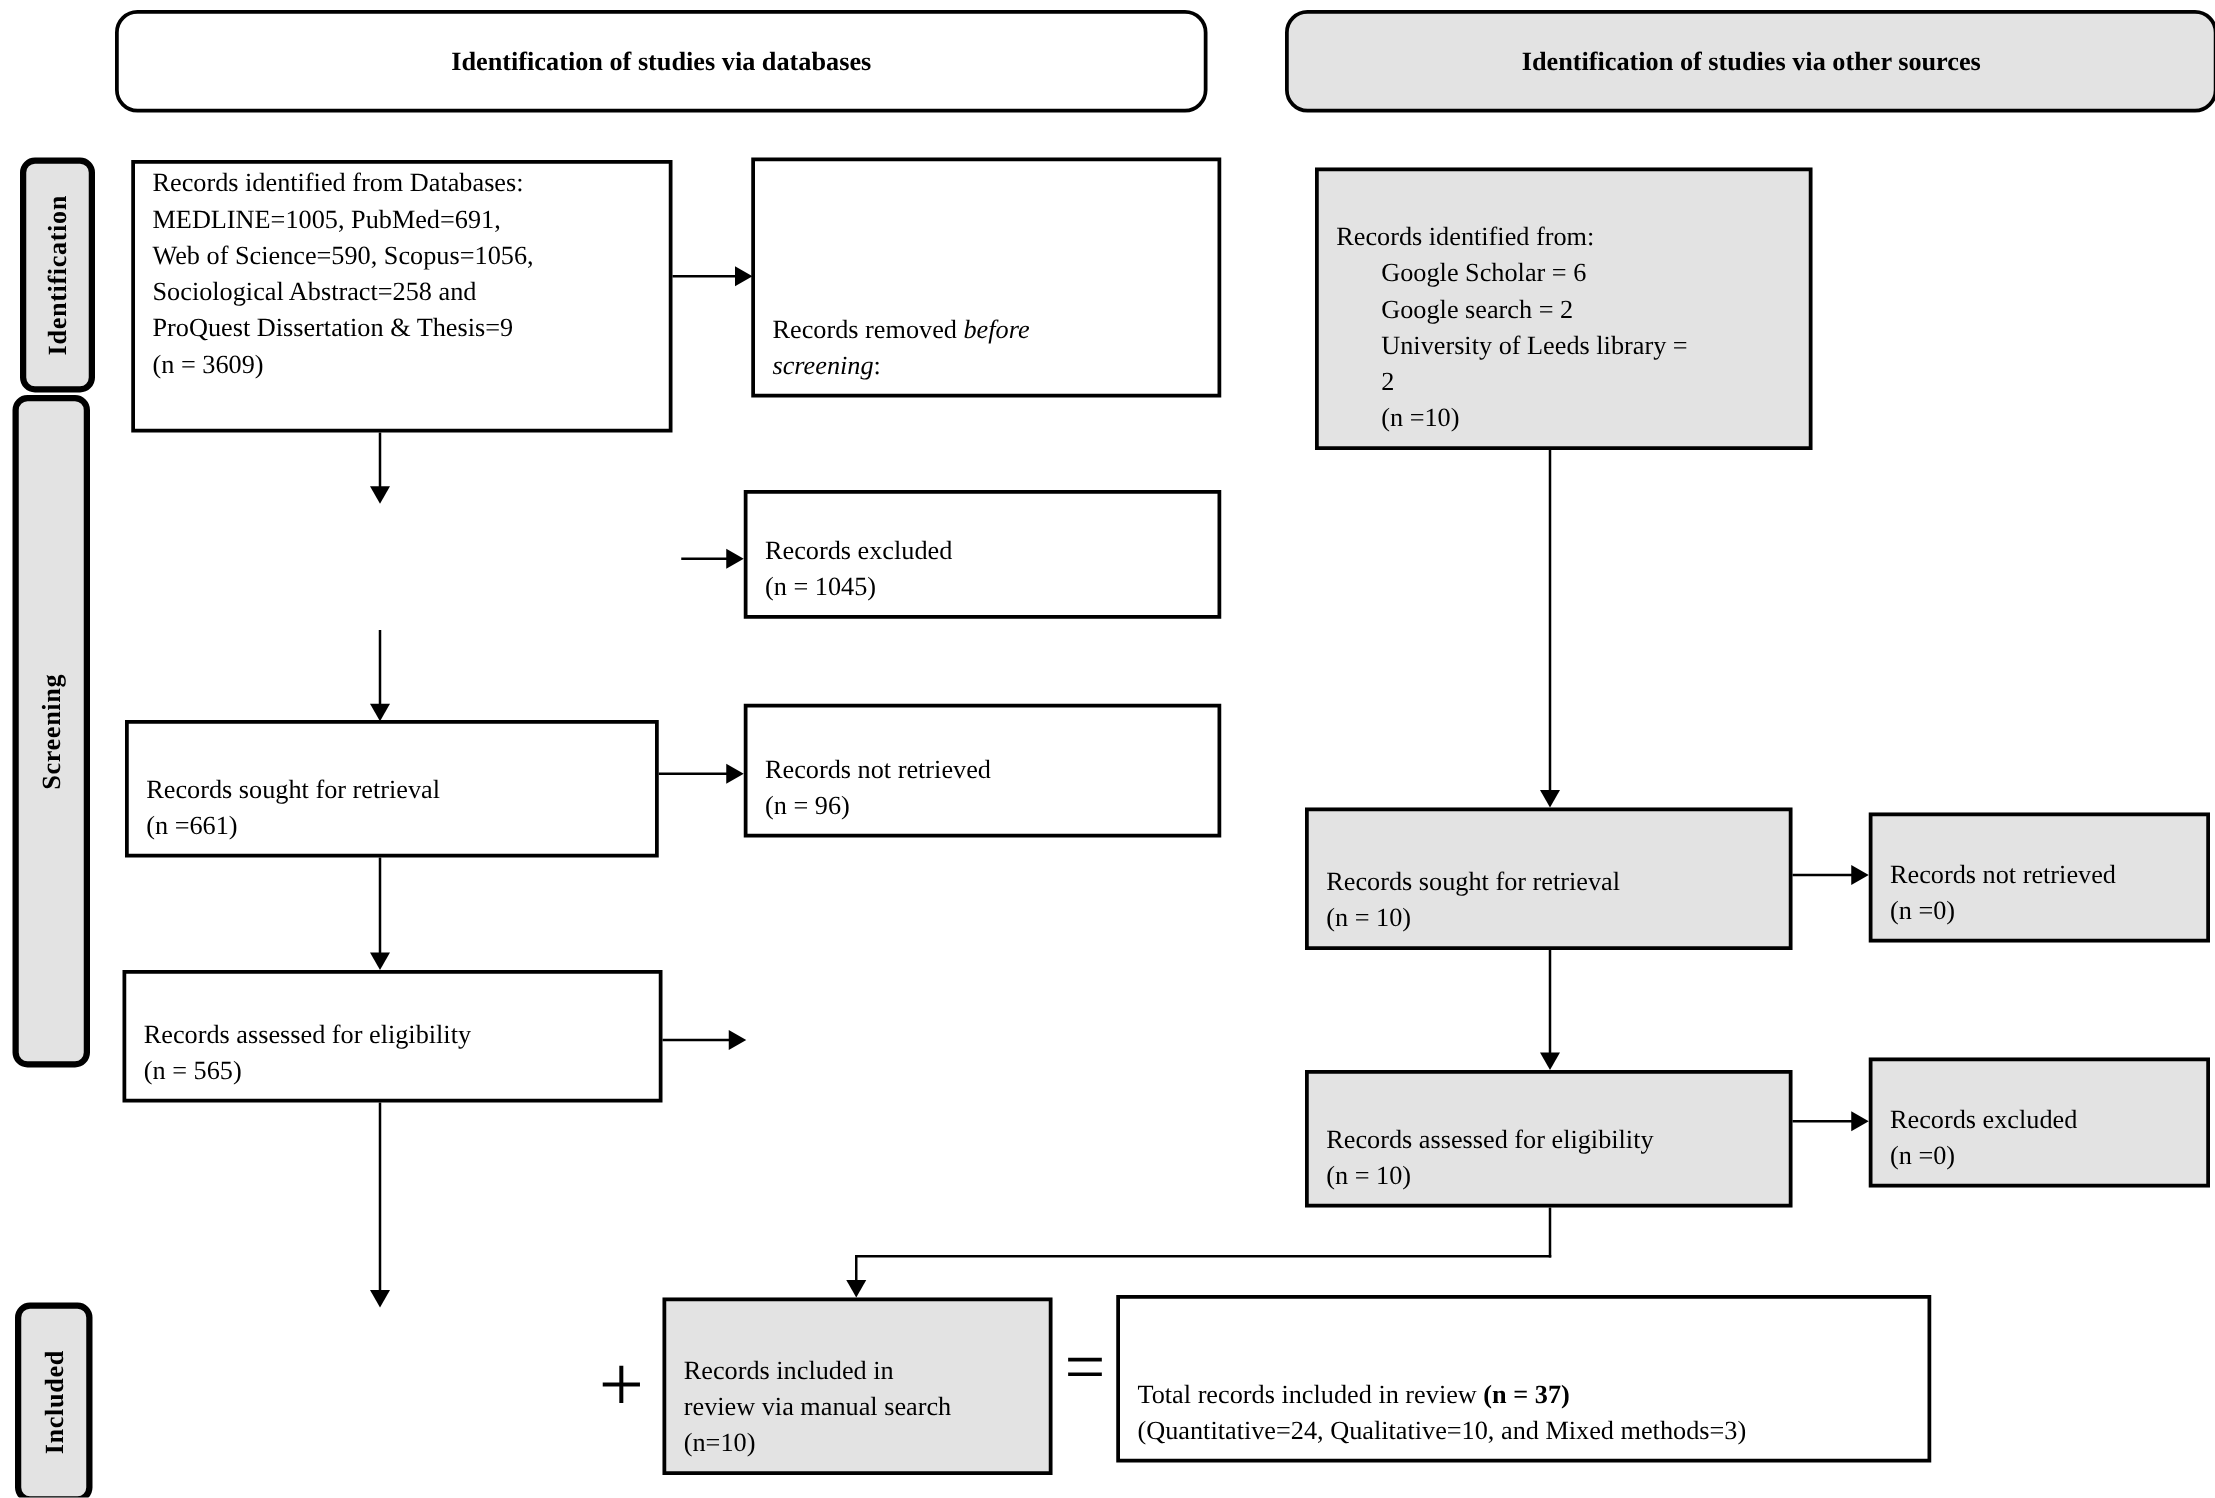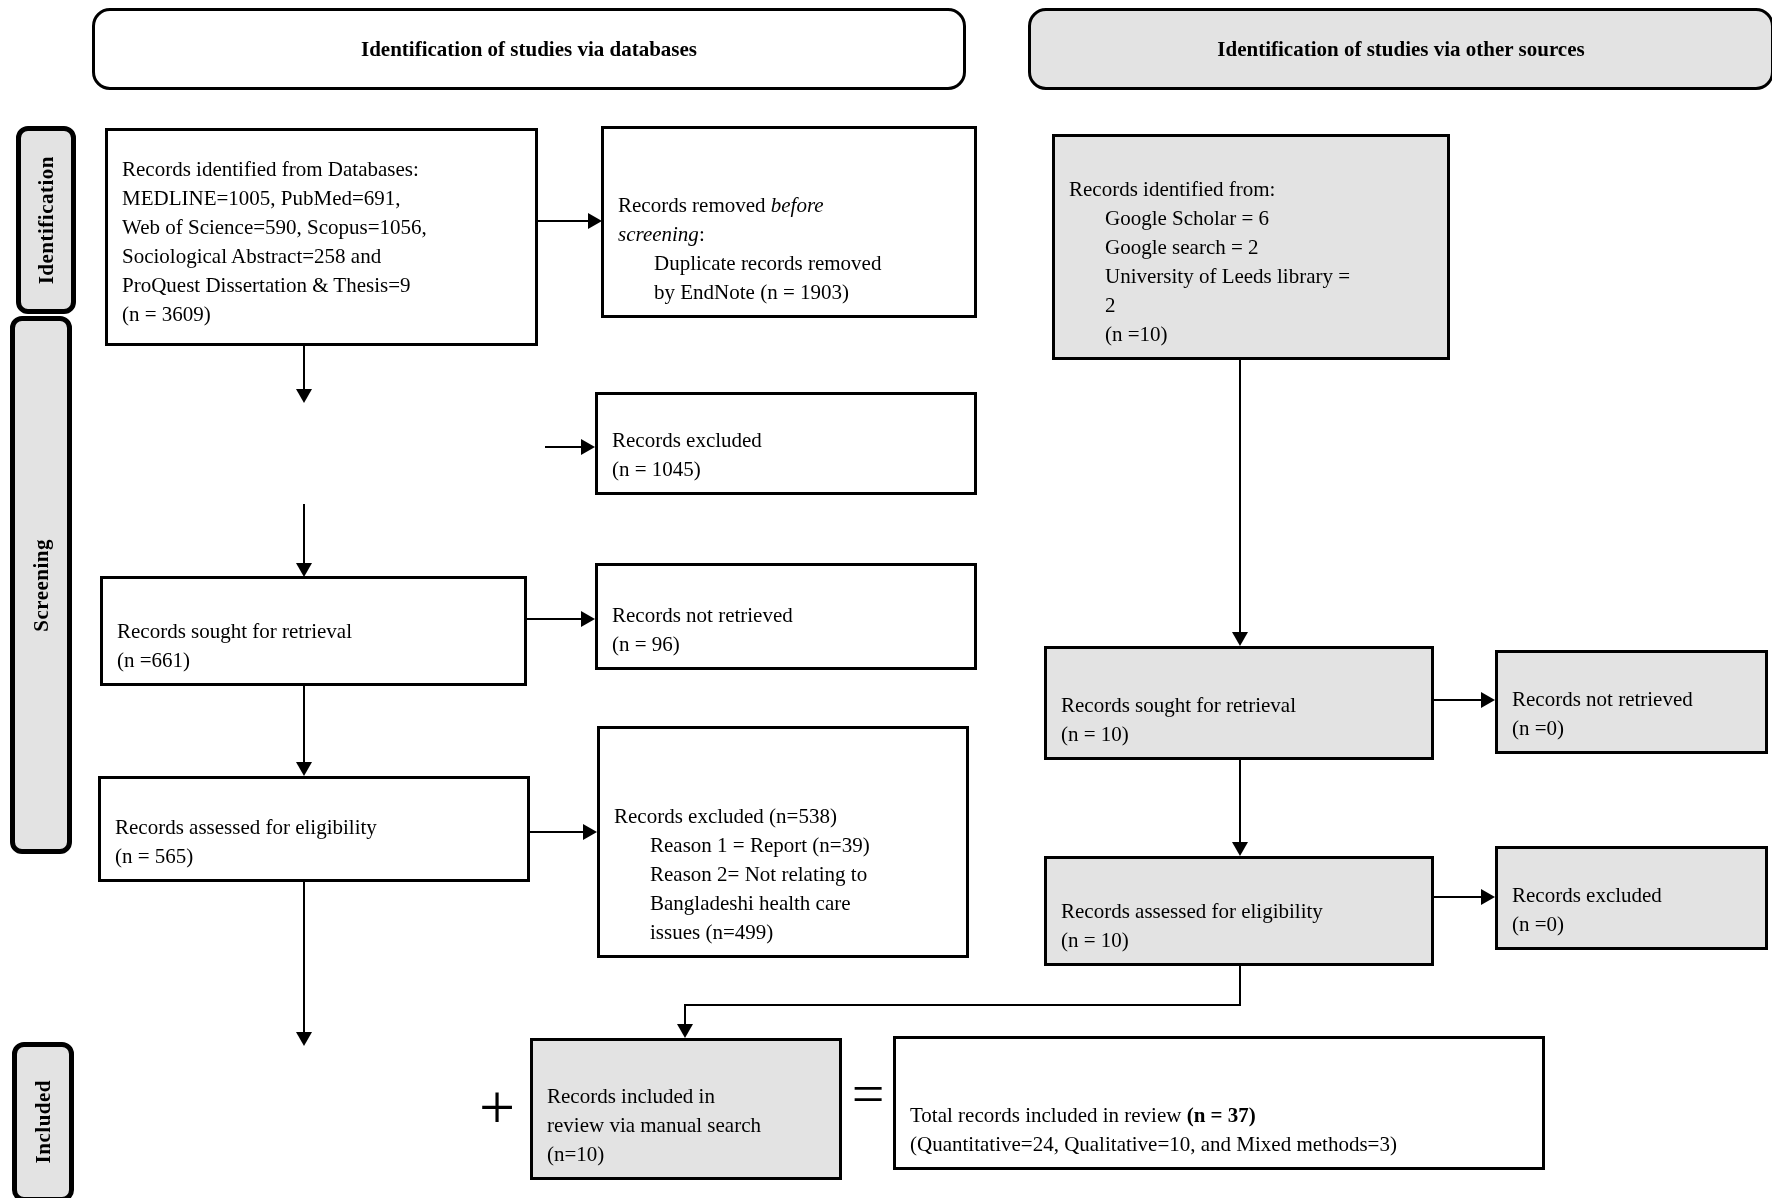--- a/index.html
+++ b/index.html
@@ -8,21 +8,21 @@
   .hdr{position:absolute;border:3px solid #000;border-radius:18px;background:#fff;
        display:flex;align-items:center;justify-content:center;font-weight:bold;font-size:21px;}
   .hdr.gray{background:#e3e3e3;}
   .stage{position:absolute;background:#e3e3e3;border:5px solid #000;border-radius:12px;
          display:flex;align-items:center;justify-content:center;}
   .stage span{writing-mode:vertical-rl;transform:rotate(180deg);
               font-weight:bold;font-size:21px;letter-spacing:.5px;}
   .box{position:absolute;border:3px solid #000;background:#fff;box-sizing:border-box;
        font-size:21px;line-height:1.38;padding:8px 14px;white-space:pre-line;
        display:flex;flex-direction:column;justify-content:flex-end;}
-  .box.top{justify-content:flex-start;padding-top:24px;}
+  .box.top{justify-content:flex-start;padding-top:1px;}
   .box.gray{background:#e3e3e3;}
   .indent{padding-left:36px;}
   .hline,.vline{position:absolute;background:#000;}
   .hline{height:2px;}
   .vline{width:2px;}
   .arr-r{position:absolute;width:0;height:0;border-top:8px solid transparent;
          border-bottom:8px solid transparent;border-left:14px solid #000;}
   .arr-d{position:absolute;width:0;height:0;border-left:8px solid transparent;
          border-right:8px solid transparent;border-top:14px solid #000;}
   .op{position:absolute;display:flex;align-items:center;justify-content:center;line-height:1;}
@@ -52,42 +52,33 @@
   <div class="box top" style="left:105px;top:128px;width:433px;height:218px;">Records identified from Databases:
 MEDLINE=1005, PubMed=691,
 Web of Science=590, Scopus=1056,
 Sociological Abstract=258 and
 ProQuest Dissertation &amp; Thesis=9
 (n = 3609)</div>
 
   <div class="box" style="left:601px;top:126px;width:376px;height:192px;">
     <div><span>Records removed </span><i>before
 screening</i><span>:</span></div>
-    <div class="indent">Duplicate records removed
-by EndNote (n = 1903)</div>
   </div>
 
   <div class="box" style="left:595px;top:392px;width:382px;height:103px;">Records excluded
 (n = 1045)</div>
 
   <div class="box" style="left:100px;top:576px;width:427px;height:110px;">Records sought for retrieval
 (n =661)</div>
   <div class="box" style="left:595px;top:563px;width:382px;height:107px;">Records not retrieved
 (n = 96)</div>
 
   <div class="box" style="left:98px;top:776px;width:432px;height:106px;">Records assessed for eligibility
 (n = 565)</div>
 
-  <div class="box" style="left:597px;top:726px;width:372px;height:232px;">
-    <div>Records excluded (n=538)</div>
-    <div class="indent">Reason 1 = Report (n=39)
-Reason 2= Not relating to
-Bangladeshi health care
-issues (n=499)</div>
-  </div>
 
   <div class="box gray" style="left:1052px;top:134px;width:398px;height:226px;">
     <div>Records identified from:</div>
     <div class="indent">Google Scholar = 6
 Google search = 2
 University of Leeds library =
 2
 (n =10)</div>
   </div>
 

